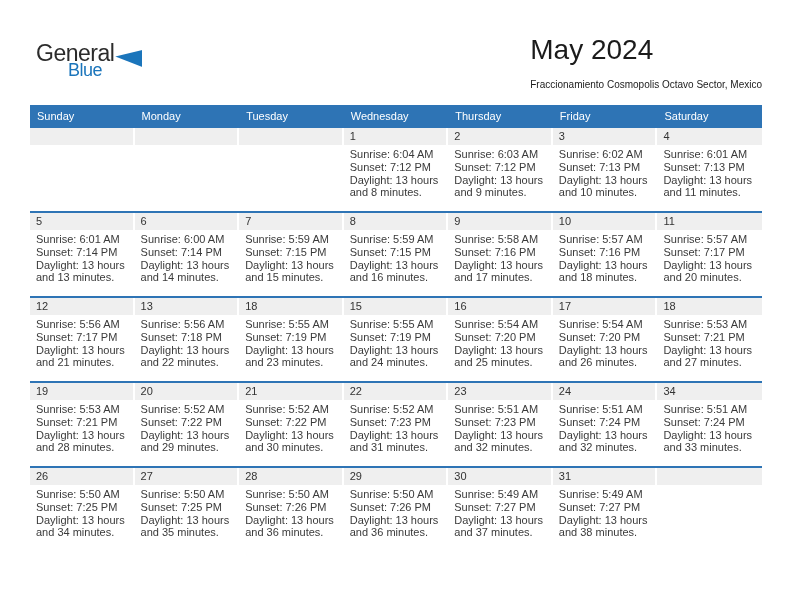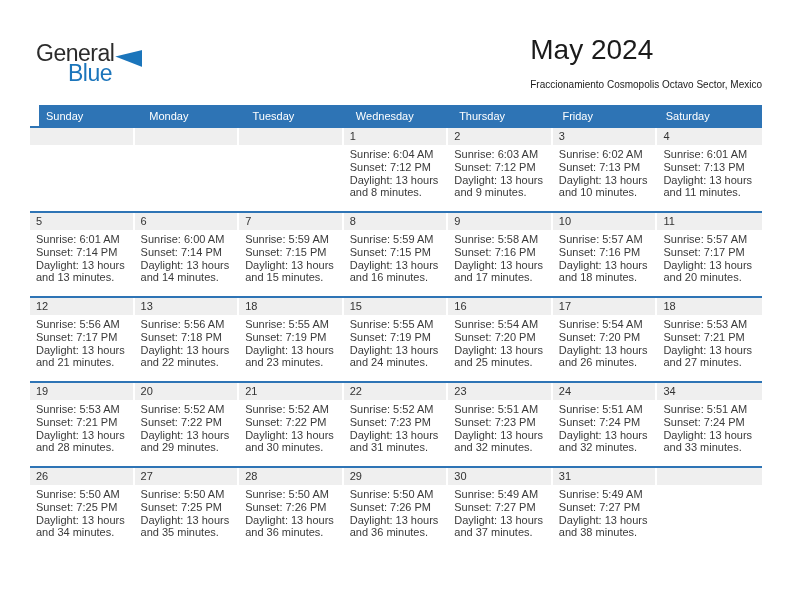--- a/index.html
+++ b/index.html
@@ -15,34 +15,34 @@
   
   .logo { position: absolute; left: 36px; top: 40px; width: 120px; }
   .logo-line1 { display: flex; align-items: flex-end; }
   .logo-word1 { font-size: 23px; color: #2b2b2b; letter-spacing: -0.5px; }
   .logo-triangle {
     width: 27px; height: 17px; margin-left: 1px; margin-top: 2px;
     background: #1b75bb;
     clip-path: polygon(0 38%, 100% 0, 100% 100%);
   }
   .logo-word2 {
-    font-size: 23px; color: #1b75bb; letter-spacing: -0.5px;
+    font-size: 18px; color: #1b75bb; letter-spacing: -0.5px;
     margin-top: -7px; padding-left: 32px;
   }
 
   
   .title-block { position: absolute; right: 30px; top: 34px; text-align: left; }
   .month-title { font-size: 28px; color: #1b1b1b; font-weight: 400; }
   .location-subtitle { font-size: 10px; color: #1b1b1b; margin-top: 13px; }
 
   
   .calendar { position: absolute; left: 30px; top: 105px; width: 732px; }
   .header-row {
     display: grid; grid-template-columns: repeat(7, 1fr);
-    background: #2e74b5; height: 21px; align-items: center; margin-left: 9px;
+    background: #2e74b5; height: 21px; align-items: center;
   }
   .header-cell { color: #ffffff; font-size: 11px; padding-left: 7px; }
 
   .week-row {
     display: grid; grid-template-columns: repeat(7, 1fr);
     border-top: 2px solid #2e74b5;
     min-height: 85px;
   }
   .week-row:last-child { min-height: 94px; }
 

